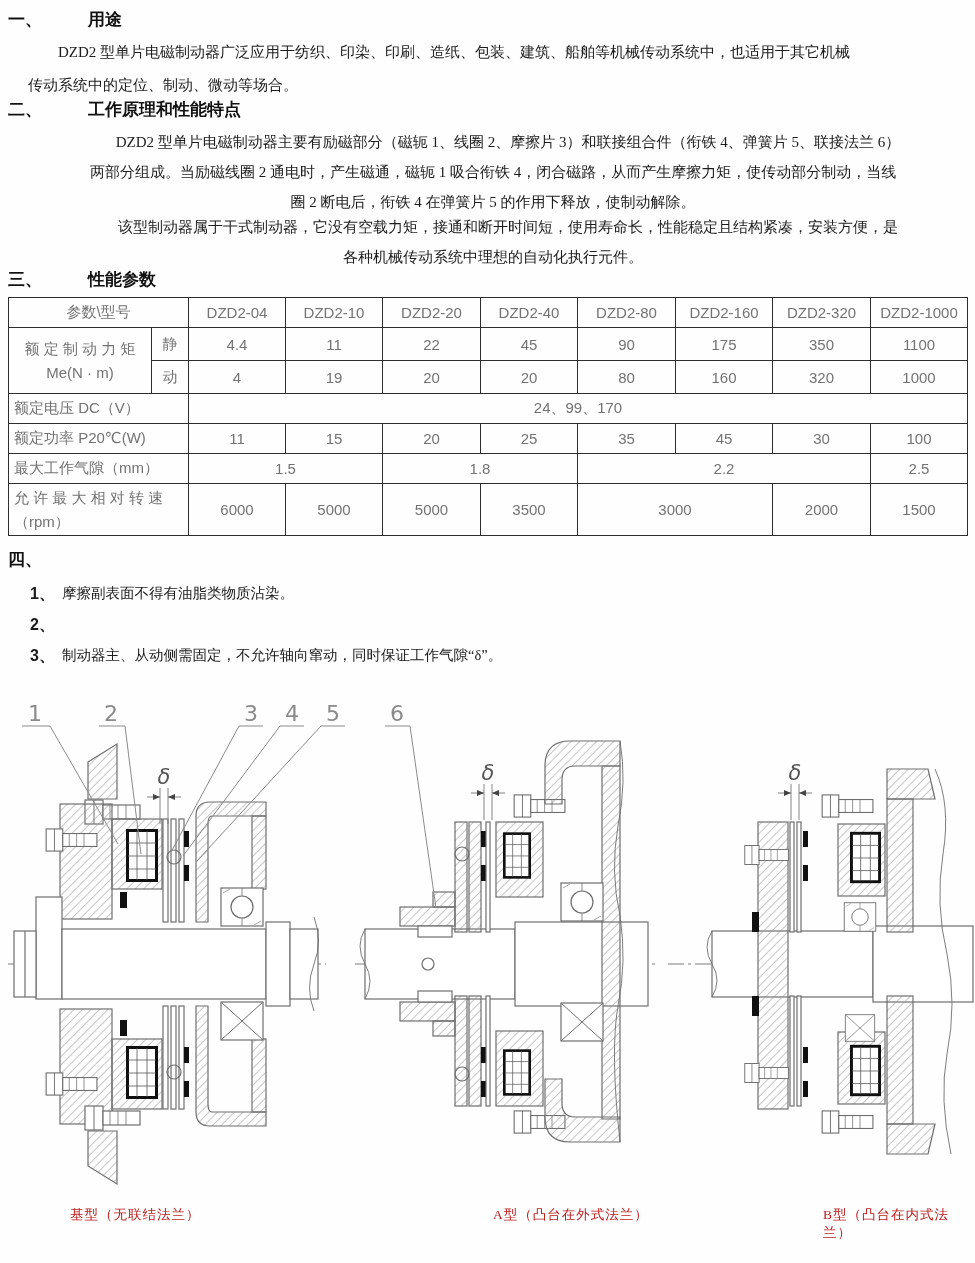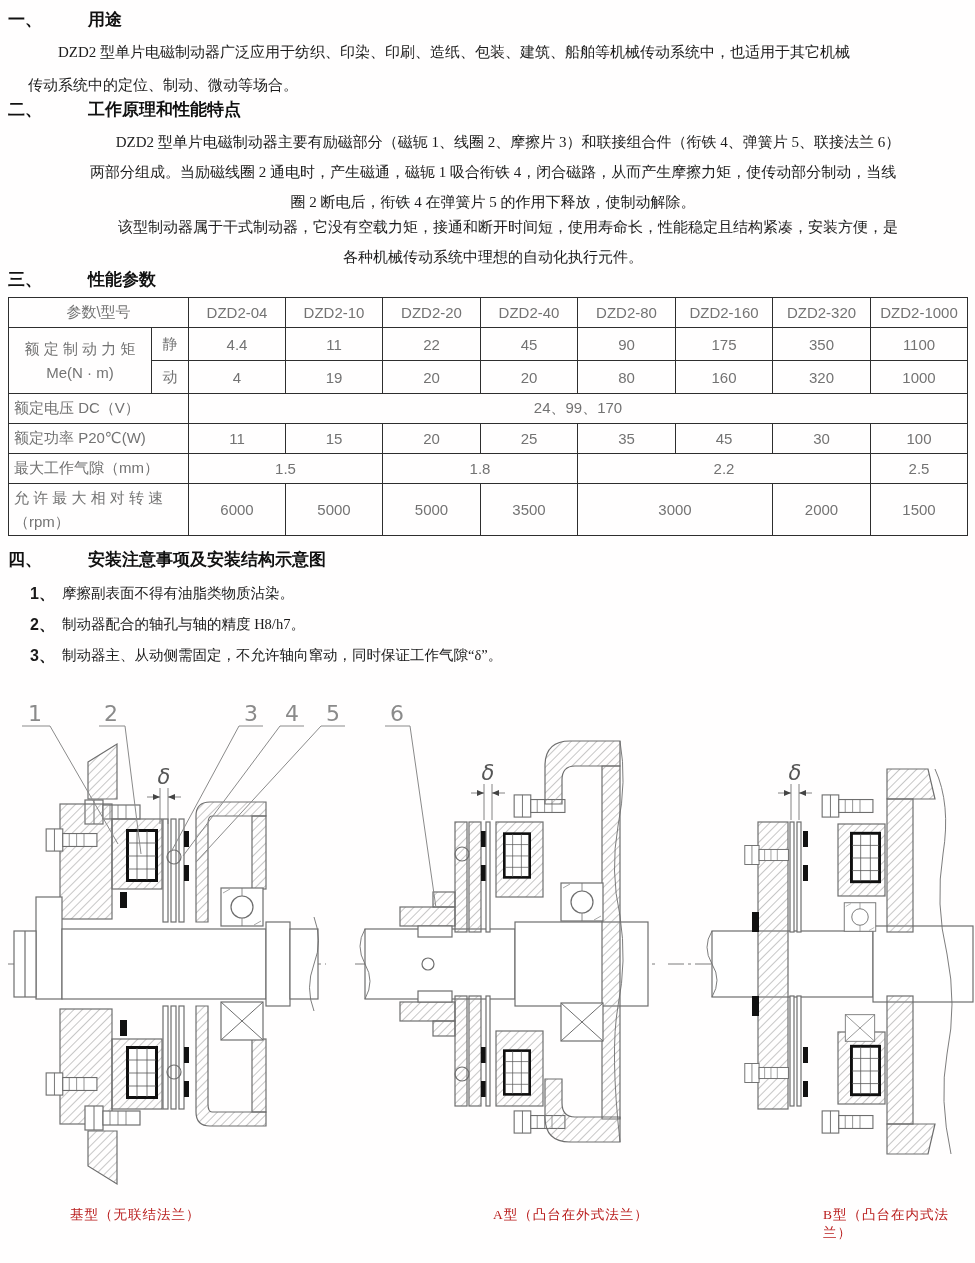--- a/index.html
+++ b/index.html
@@ -143,30 +143,28 @@
       <td>3500</td>
       <td colspan="2">3000</td>
       <td>2000</td>
       <td>1500</td>
     </tr>
   </tbody>
     </table>
 
   <div class="sec-head" style="top:548px">
     <span class="num">四、</span>
-    <span>安装注意事项及安装结构示意图</span>
   </div>
   <div class="items" style="top:578px">
     <div class="item">
       <span class="inum">1、</span>
       <span>摩擦副表面不得有油脂类物质沾染。</span>
     </div>
     <div class="item">
       <span class="inum">2、</span>
-      <span>制动器配合的轴孔与轴的精度 H8/h7。</span>
     </div>
     <div class="item">
       <span class="inum">3、</span>
       <span>制动器主、从动侧需固定，不允许轴向窜动，同时保证工作气隙“δ”。</span>
     </div>
   </div>
 
   <svg class="fig-svg" width="975" height="515" viewBox="0 0 975 515">
     <defs>
       <pattern id="h" patternUnits="userSpaceOnUse" width="6" height="6" patternTransform="rotate(45)">

